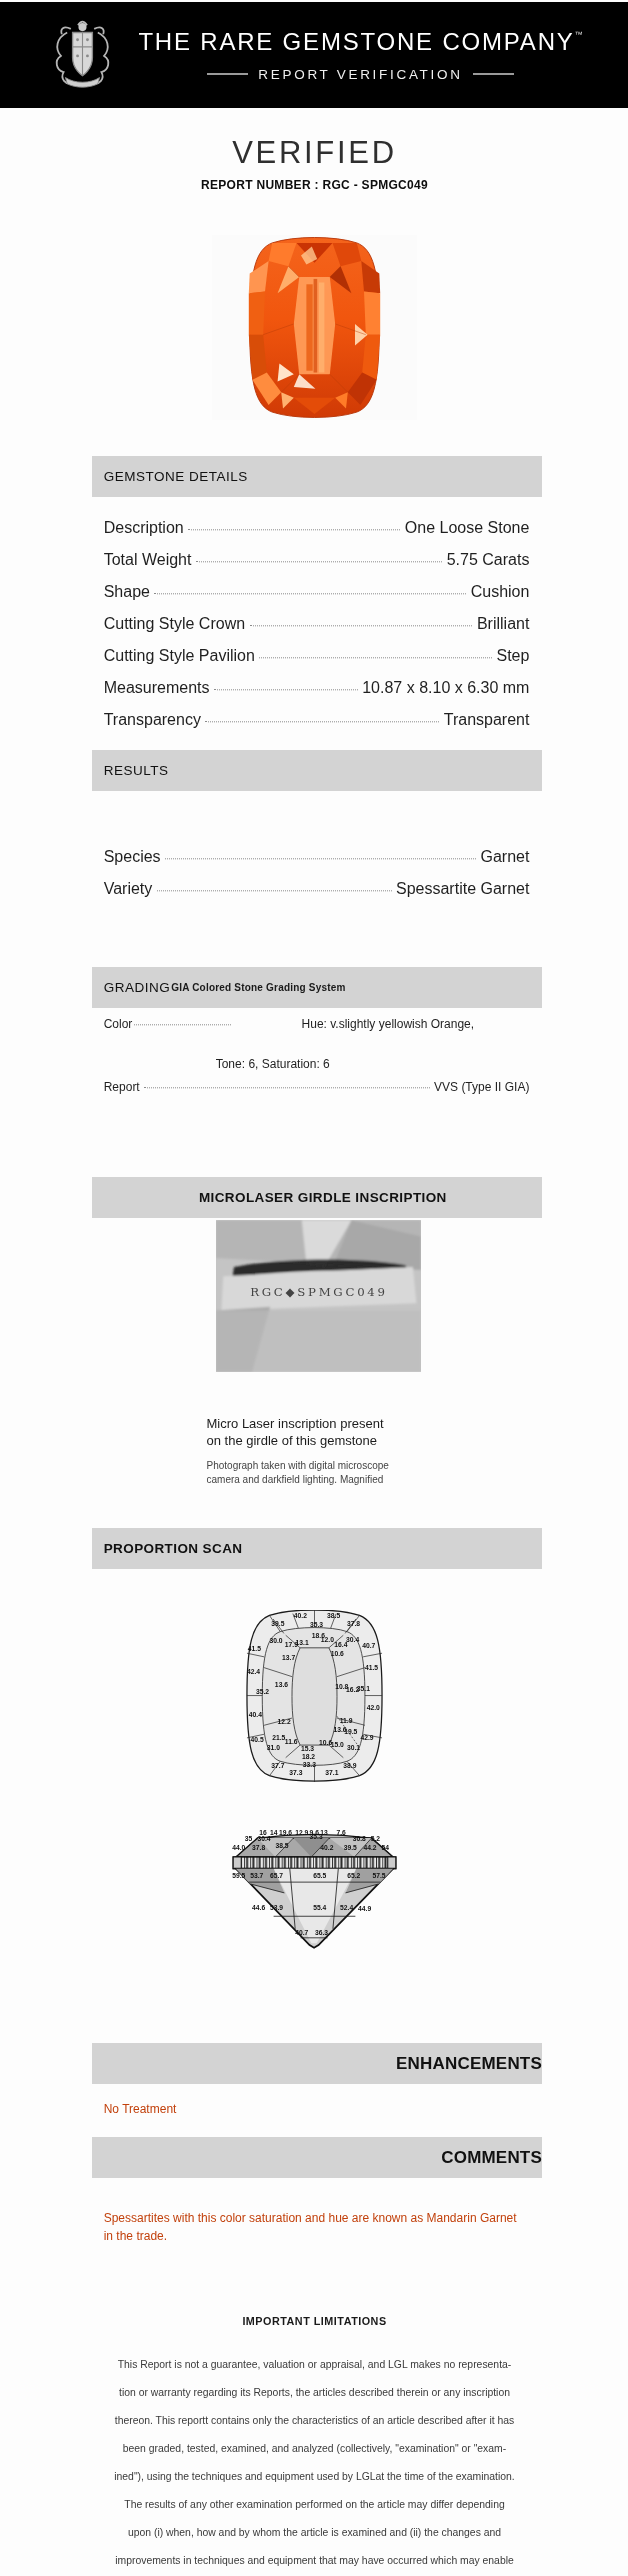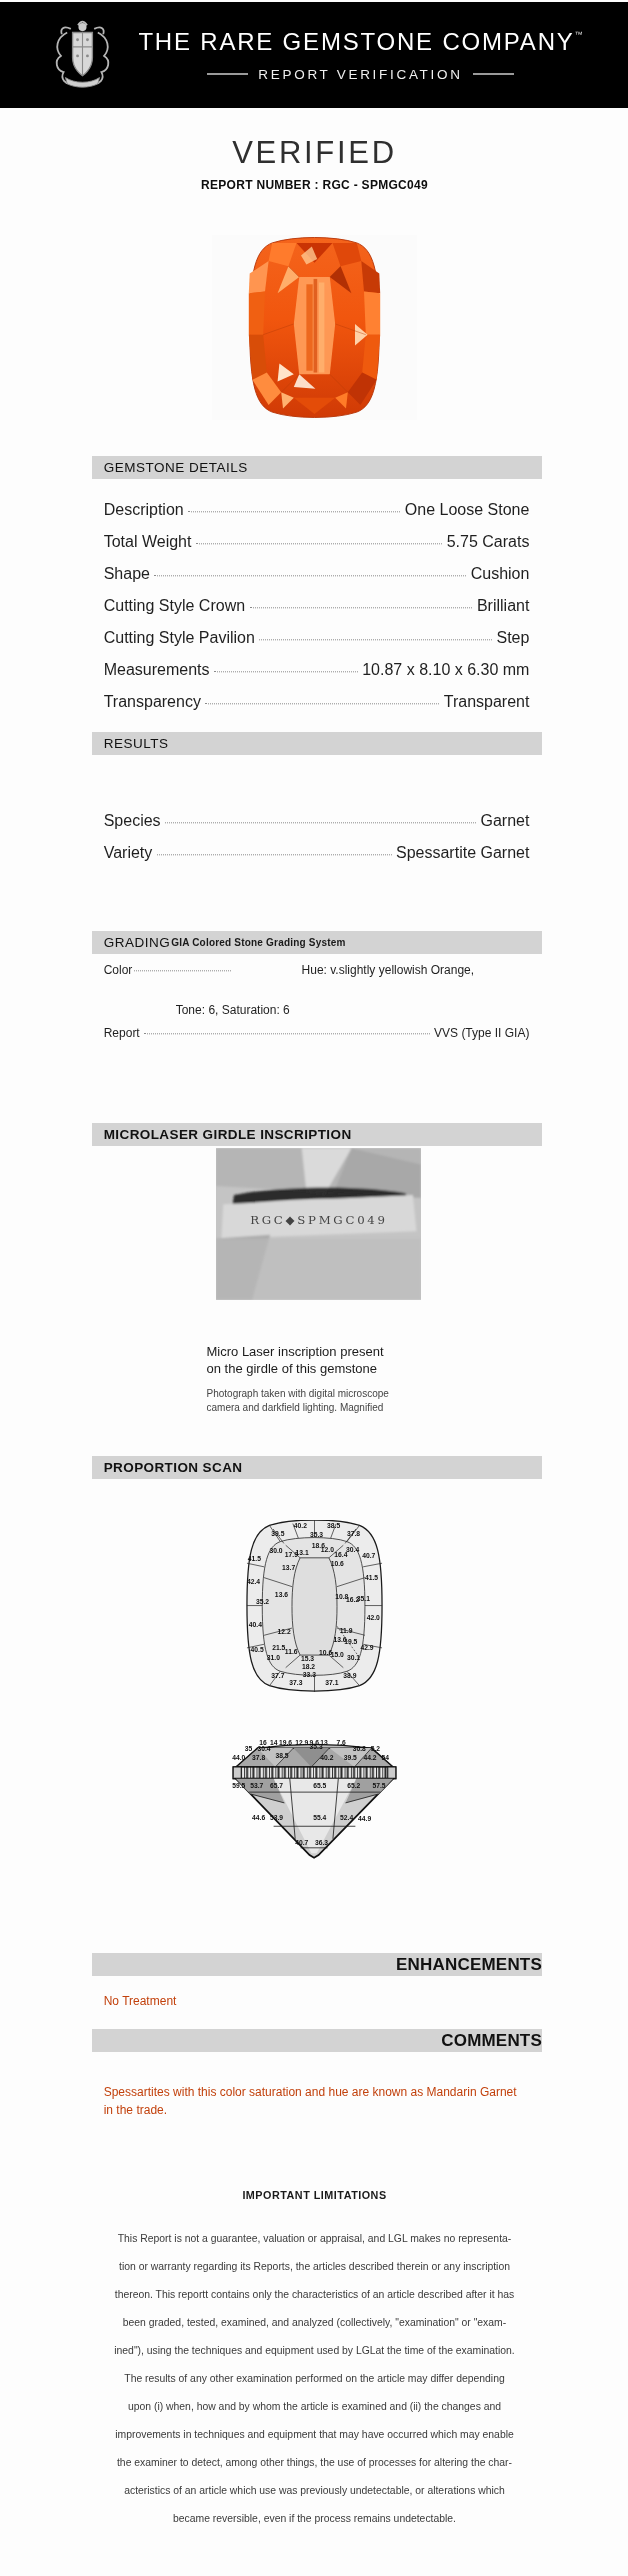--- a/index.html
+++ b/index.html
@@ -20,40 +20,40 @@
   .verified{margin-top:27px;text-align:center;font-size:31px;letter-spacing:2.7px;color:#2f2f2f;font-weight:400;}
   .report-number{margin-top:7.2px;text-align:center;font-size:12px;font-weight:700;color:#0d0d0d;letter-spacing:0.3px;}
 
   
   .gem-photo{margin:43px auto 0;width:205px;text-align:center;background:#fbfbfb;}
   .micro-photo{margin:1.8px auto 0;width:205px;height:152px;padding-left:8px;}
   .center-block{margin:0 auto;text-align:center;}
 
   
   .content{margin-left:92px;width:450px;}
-  .bar{background:#d3d3d3;height:23px;display:flex;align-items:center;padding-left:11.7px;box-sizing:border-box;color:#111;}
+  .bar{background:#d3d3d3;height:41px;display:flex;align-items:center;padding-left:11.7px;box-sizing:border-box;color:#111;}
   .bar.light{font-size:13.5px;letter-spacing:0.5px;font-weight:400;}
   .bar.bold{font-size:13.5px;letter-spacing:0.4px;font-weight:700;}
   .bar.narrow{font-size:17px;letter-spacing:0.2px;font-weight:700;justify-content:flex-end;}
   .bar .bar-sub{font-size:10px;font-weight:700;margin-left:1px;letter-spacing:0.2px;color:#1a1a1a;}
 
   
   .rows{padding:0 12.6px 0 11.7px;}
   .drow{display:flex;align-items:baseline;height:32px;font-size:16px;color:#1f1f1f;}
   .drow .dlabel{white-space:nowrap;}
   .drow .leader{flex:1;border-bottom:1.8px dotted #8a8a8a;margin:0 4.5px;transform:translateY(-2.7px);}
   .drow .dvalue{white-space:nowrap;}
 
   
   .grading-block{padding:0 12.6px 0 11.7px;margin-top:9px;font-size:12px;color:#1f1f1f;}
   .grow{display:flex;align-items:baseline;height:32px;}
   .grow .leader-fixed{width:97px;border-bottom:1.8px dotted #8a8a8a;margin:0 5.4px 0 1.8px;transform:translateY(-2.7px);}
   .grow .gvalue{margin-left:65px;}
   .tone-line{height:31px;display:flex;align-items:center;}
-  .tone-line span{margin-left:72px;}
+  .tone-line span{margin-left:112px;}
   .clar{display:flex;align-items:baseline;height:32px;}
   .clar .leader{flex:1;border-bottom:1.8px dotted #8a8a8a;margin:0 4.5px;transform:translateY(-2.7px);}
 
   
   .micro-caption{margin:43px auto 0;width:216px;text-align:left;font-size:13px;line-height:17px;color:#1c1c1c;}
   .micro-note{margin:10.8px auto 0;width:216px;text-align:left;font-size:10px;line-height:13.5px;color:#444;}
 
   
   .plain-text{padding:0 12.6px 0 11.7px;font-size:12px;color:#c2410c;}
   .no-treatment{margin-top:18px;}
@@ -216,21 +216,21 @@
       <div class="tone-line">
         <span>Tone: 6, Saturation: 6</span>
       </div>
       <div class="clar">
         <span class="dlabel">Report</span>
         <span class="leader"></span>
         <span class="dvalue">VVS (Type II GIA)</span>
       </div>
     </div>
 
-    <div class="bar bold" style="margin-top:65px;">
+    <div class="bar bold" style="margin-top:65px;justify-content:center;">
       <span>MICROLASER GIRDLE INSCRIPTION</span>
     </div>
   </div>
 
   <div class="micro-photo">
     <svg width="205" height="152" viewBox="0 0 227 168">
       <defs>
         <filter id="soft">
             <feGaussianBlur stdDeviation="1.2"></feGaussianBlur>
           </filter>

